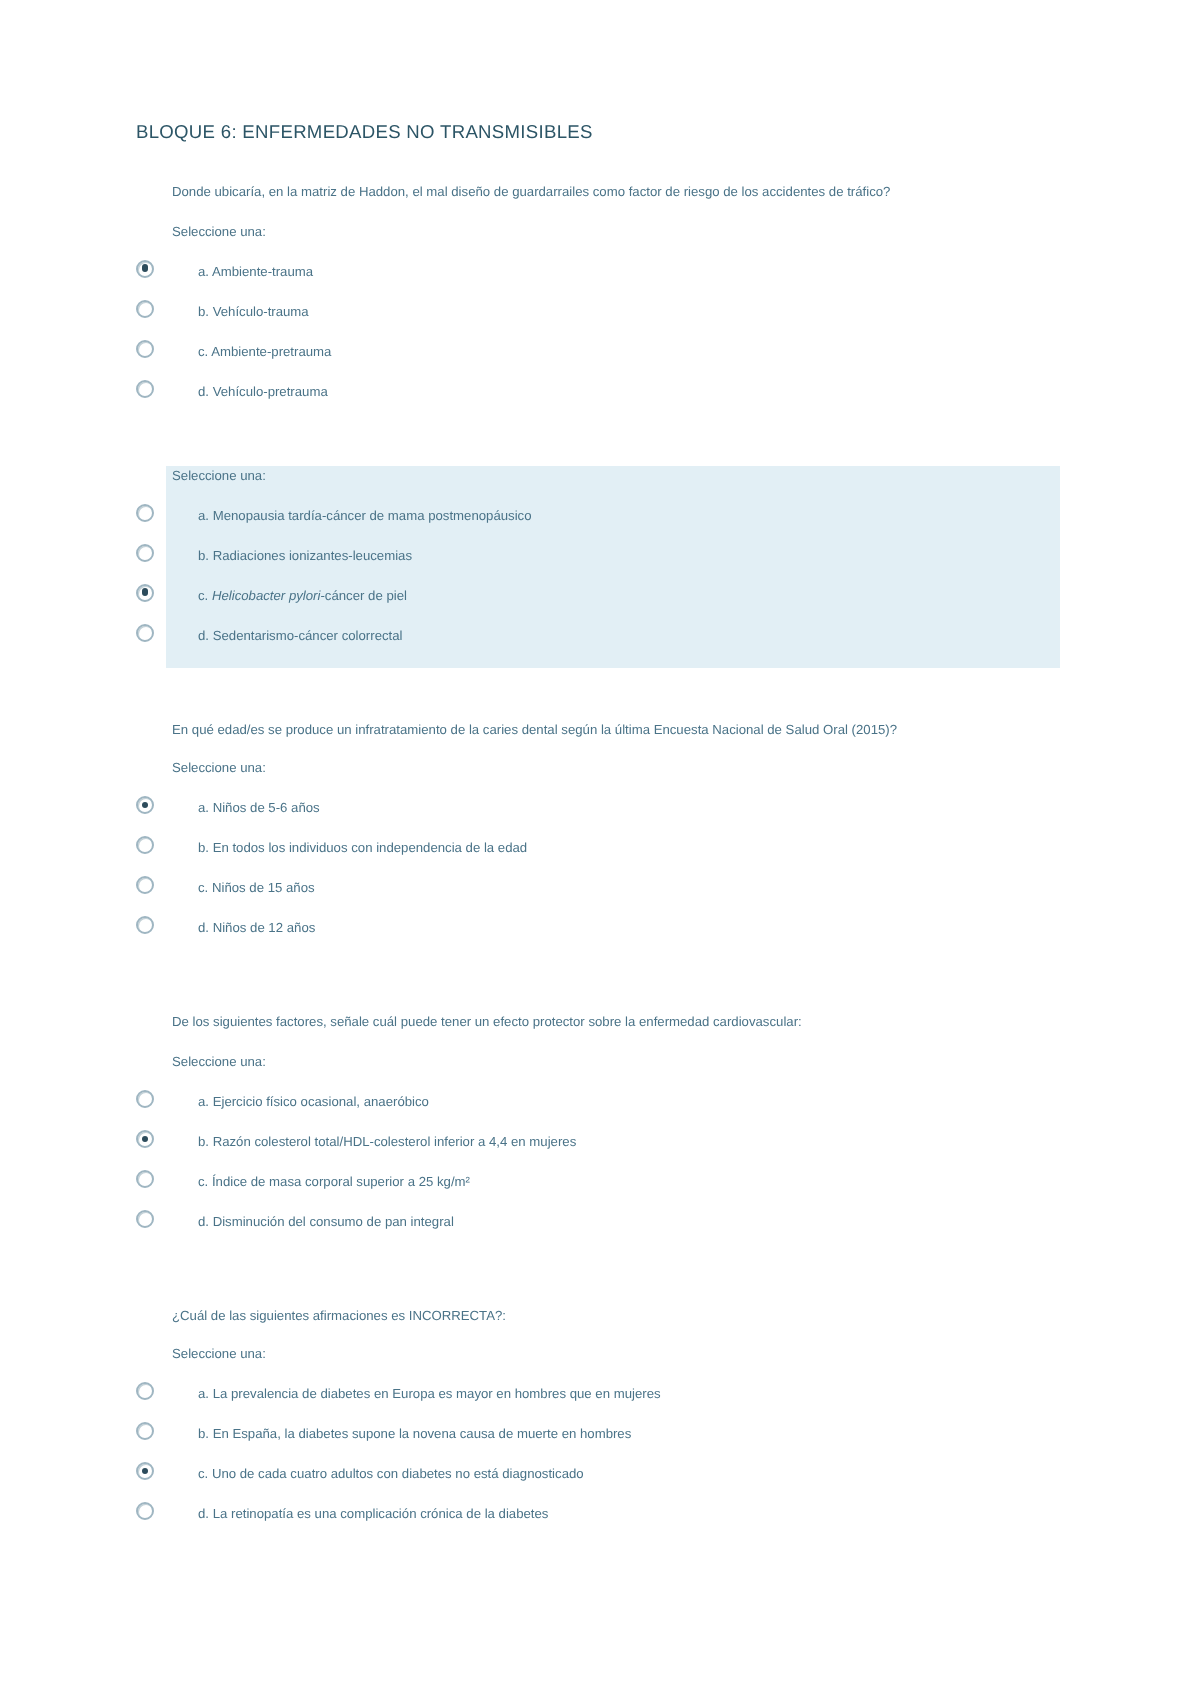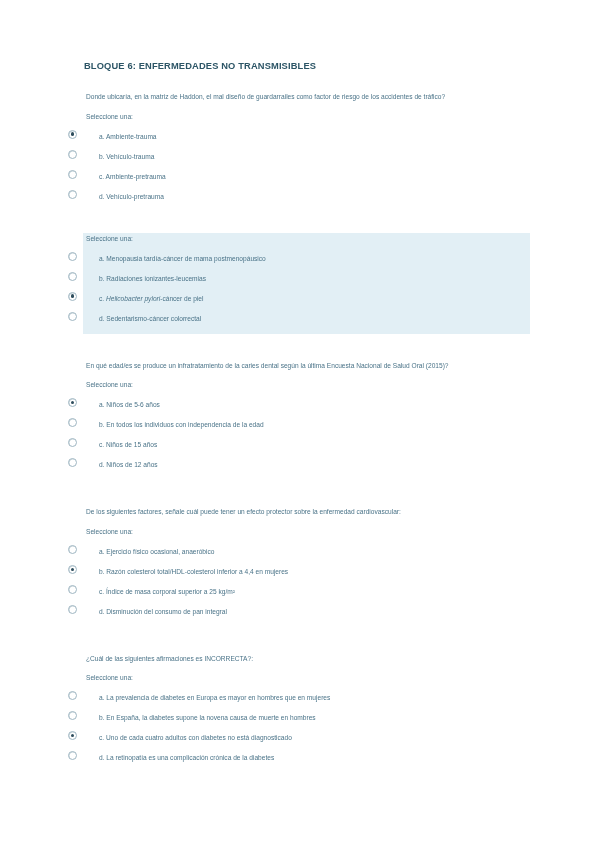--- a/index.html
+++ b/index.html
@@ -23,24 +23,24 @@
   }
   .content {
     position: absolute;
     left: 68px;
     top: 60px;
     width: 462px;
   }
 
   .block-title {
     font-size: 9.3px;
-    font-weight: bold;
+    font-weight: normal;
     color: #2c5566;
     letter-spacing: 0.15px;
-    margin: 0 0 13px 16px;
+    margin: 0 0 13px 0;
     line-height: 13px;
   }
 
   .question {
     position: relative;
     margin-bottom: 10px;
   }
   .question.highlighted .qbody {
     background: #e2eff5;
   }

